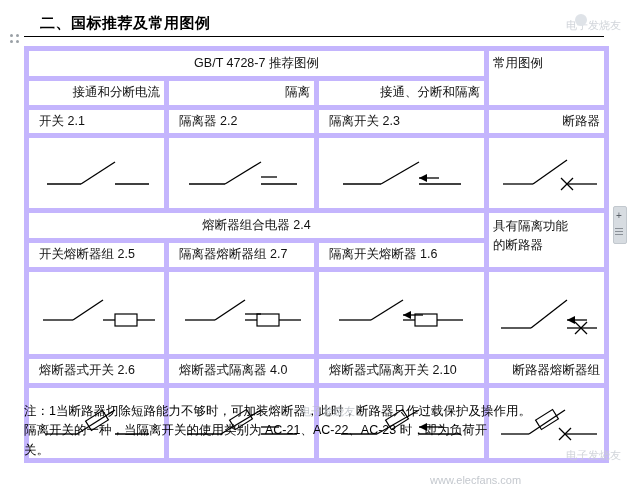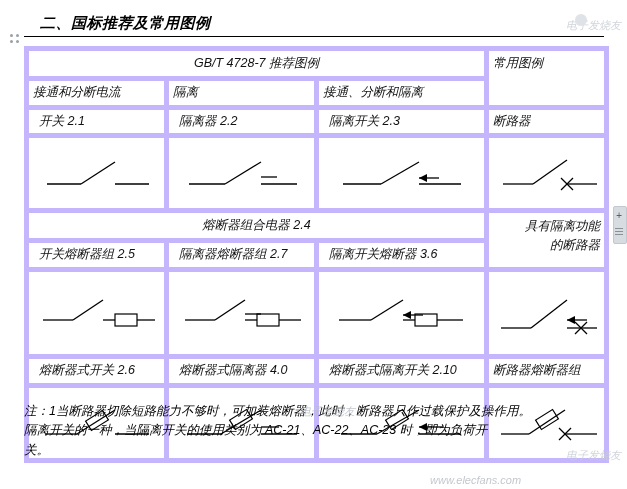--- a/index.html
+++ b/index.html
@@ -4,21 +4,21 @@
 <style>
   html,body{margin:0;padding:0;}
   body{
     width:627px;height:489px;
     background:#ffffff;
     font-family:"Liberation Sans","DejaVu Sans",sans-serif;
     color:#111;
     position:relative;
     overflow:hidden;
   }
-  .page{position:relative;width:627px;height:489px;font-style:italic;}
+  .page{position:relative;width:627px;height:489px;}
 
   
   .heading{
     position:absolute;left:40px;top:14px;
     font-size:15px;font-weight:bold;color:#000;
     letter-spacing:0.5px;
   }
   .heading-rule{
     position:absolute;left:24px;top:36px;width:580px;height:0;
     border-bottom:1px solid #000;
@@ -38,42 +38,42 @@
     table-layout:fixed;
   }
   .tbl td{
     border:5px solid #c4b5fd;
     font-size:12.5px;
     vertical-align:top;
     padding:4px;
     background:#fff;
   }
   .cell-label{
-    text-align:left;
+    text-align:right;
     padding:7px 2px 5px 2px;
     font-size:12.5px;
     line-height:1.25;
   }
   .cell-label.left{text-align:left;padding-left:10px;}
   .cell-title{
     text-align:center;
     font-size:13px;
     padding:9px 2px;
   }
   .sym{
     height:62px;
     position:relative;
   }
   .sym.tall{height:74px;}
   .sym svg{position:absolute;left:0;top:0;}
   .rightcol-head{
     text-align:left;font-size:13px;padding:16px 4px;
   }
   .rightcol-mid{
-    text-align:right;font-size:12.5px;line-height:1.5;padding:10px 4px 0 4px;
+    text-align:left;font-size:12.5px;line-height:1.5;padding:10px 4px 0 4px;
   }
 
   
   .notes{
     position:absolute;left:24px;top:402px;width:582px;
     font-size:12.5px;line-height:1.55;color:#000;
   }
   .notes p{margin:0;}
   .notes .indent{text-indent:24px;}
 
@@ -191,21 +191,21 @@
       <td colspan="3" class="cell-title">熔断器组合电器  2.4</td>
       <td rowspan="2" class="rightcol-mid">
         <div>具有隔离功能</div>
         <div>的断路器</div>
       </td>
     </tr>
 
     <tr>
       <td class="cell-label left">开关熔断器组 2.5</td>
       <td class="cell-label left">隔离器熔断器组 2.7</td>
-      <td class="cell-label left">隔离开关熔断器 3.6</td>
+      <td class="cell-label left">隔离开关熔断器 1.6</td>
     </tr>
 
     <tr>
       <td class="sym">
         <svg width="140" height="62" viewBox="0 0 140 62">
           <line x1="14" y1="48" x2="44" y2="48" stroke="#000" stroke-width="1.3"></line>
           <line x1="44" y1="48" x2="74" y2="28" stroke="#000" stroke-width="1.3"></line>
           <line x1="74" y1="48" x2="86" y2="48" stroke="#000" stroke-width="1.3"></line>
           <rect x="86" y="42" width="22" height="12" fill="none" stroke="#000" stroke-width="1.2"></rect>
           <line x1="108" y1="48" x2="126" y2="48" stroke="#000" stroke-width="1.3"></line>

